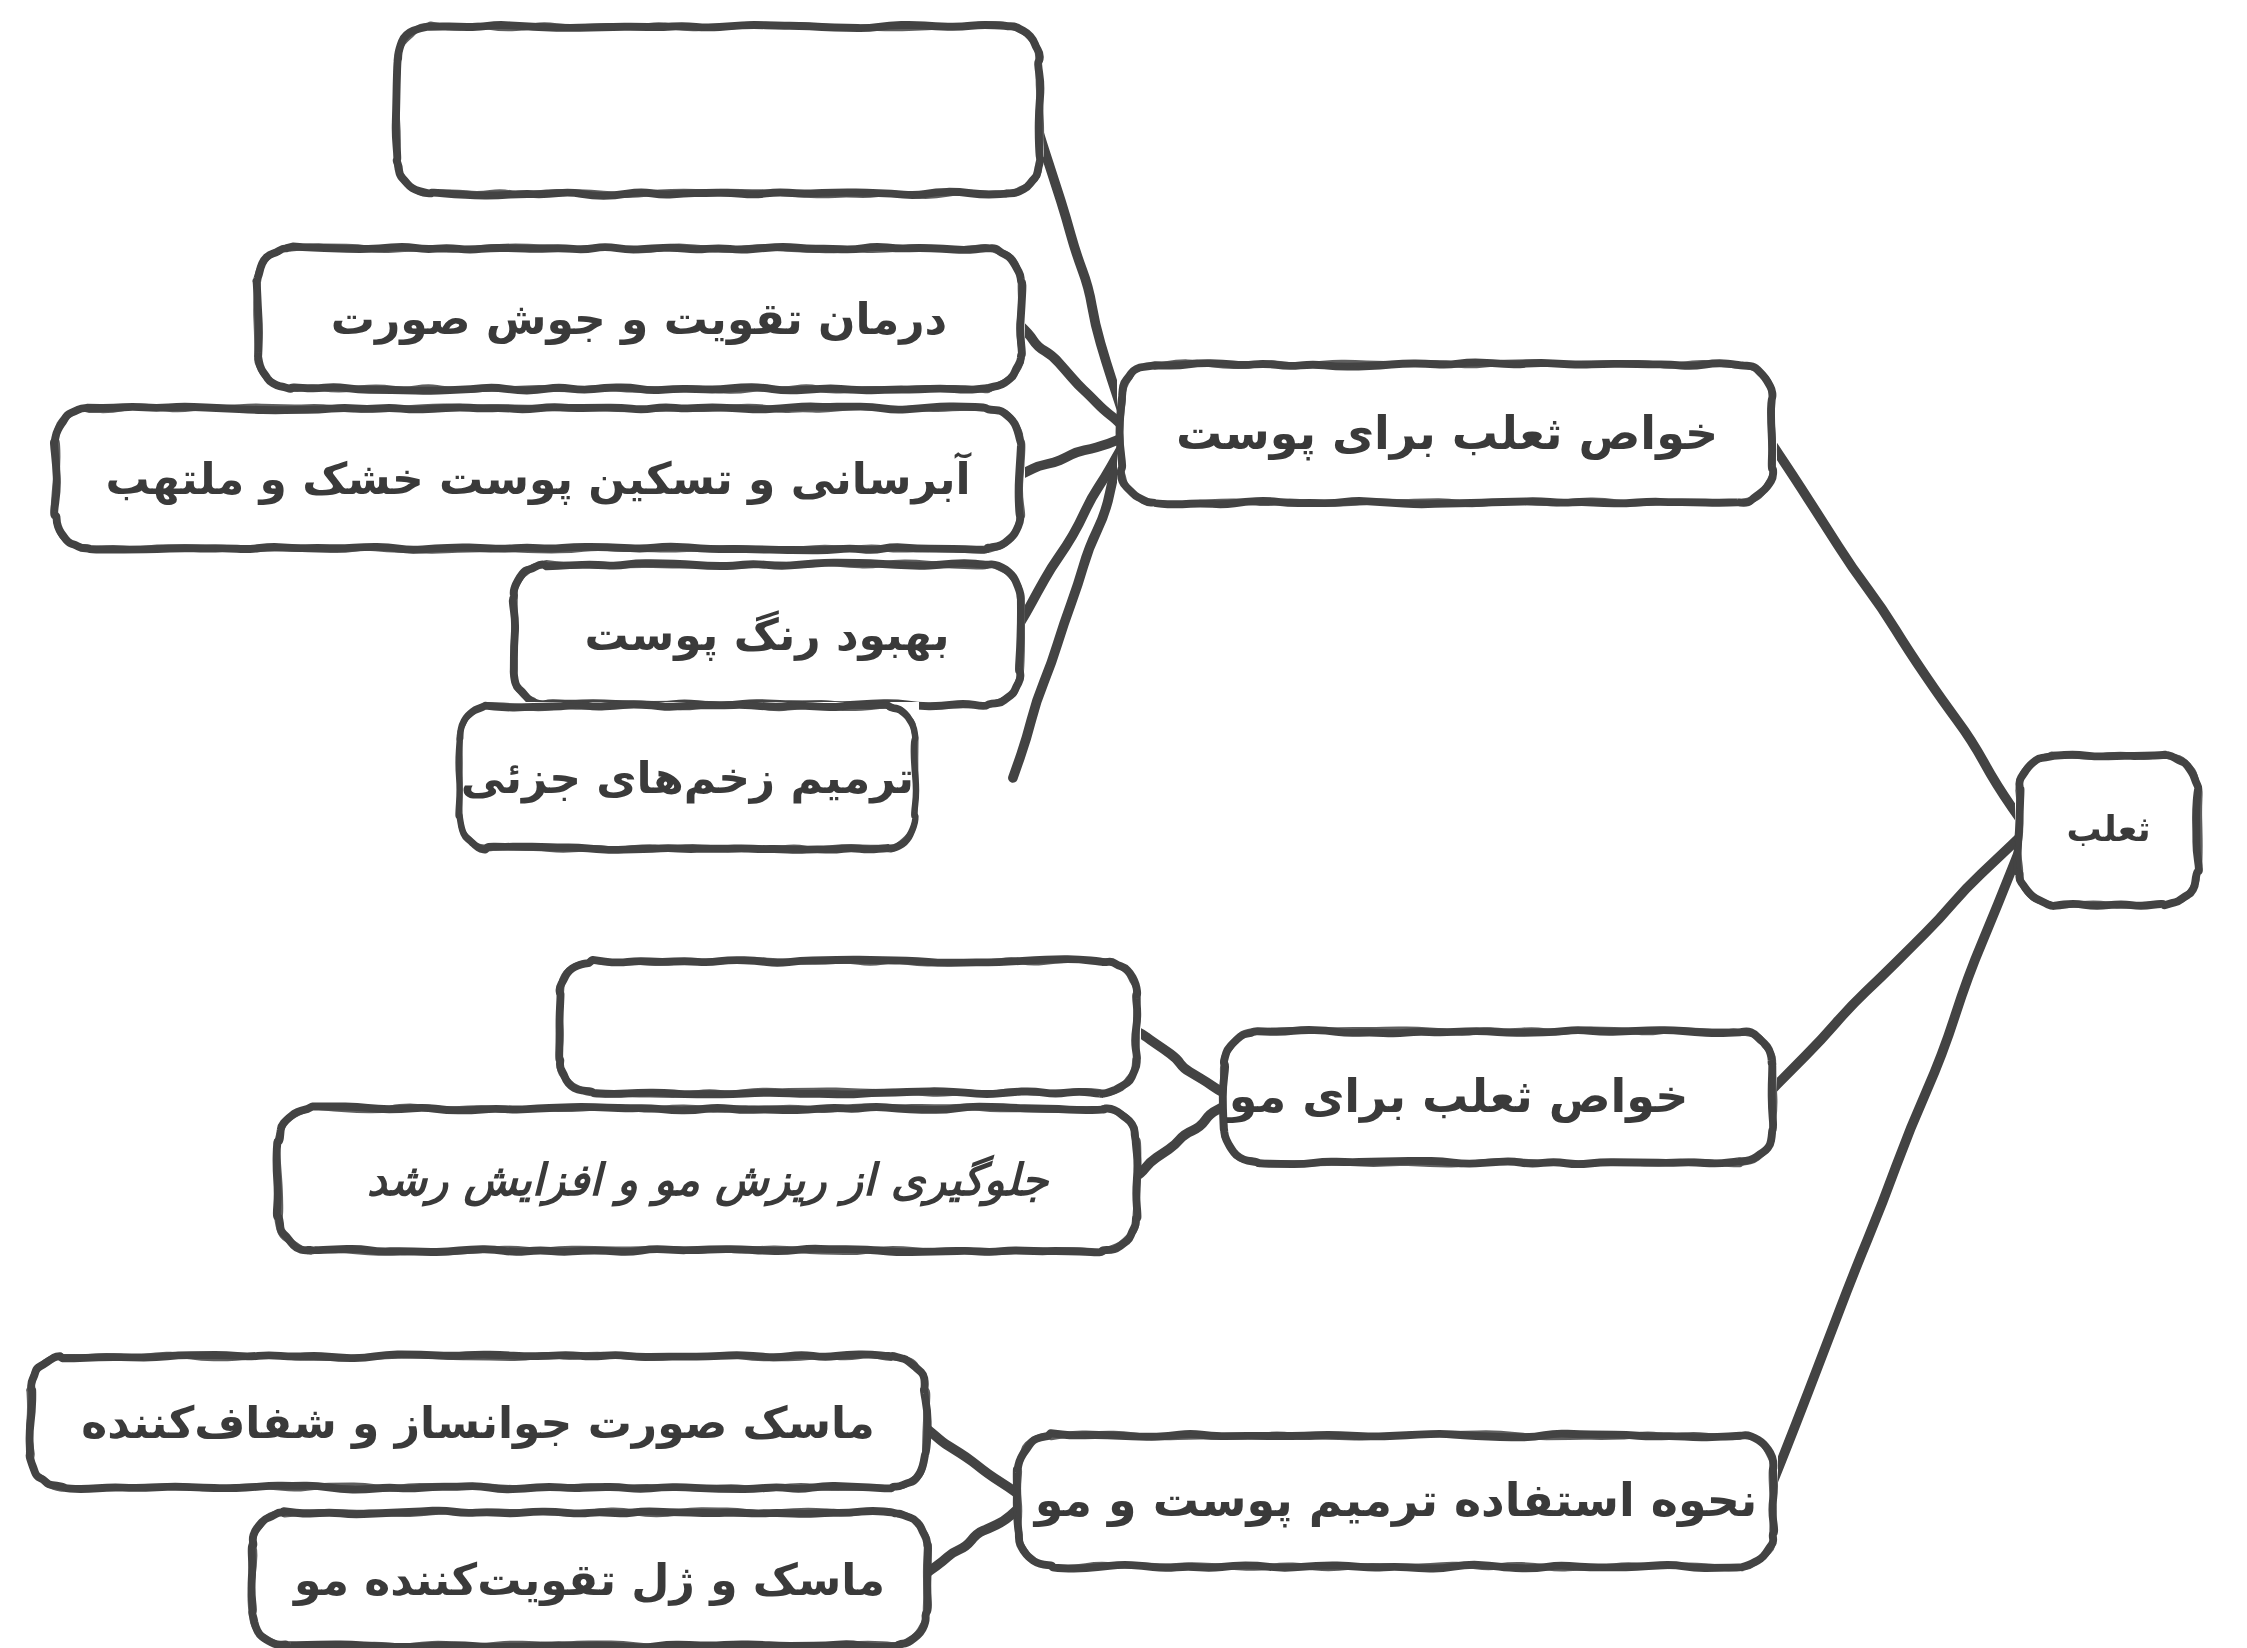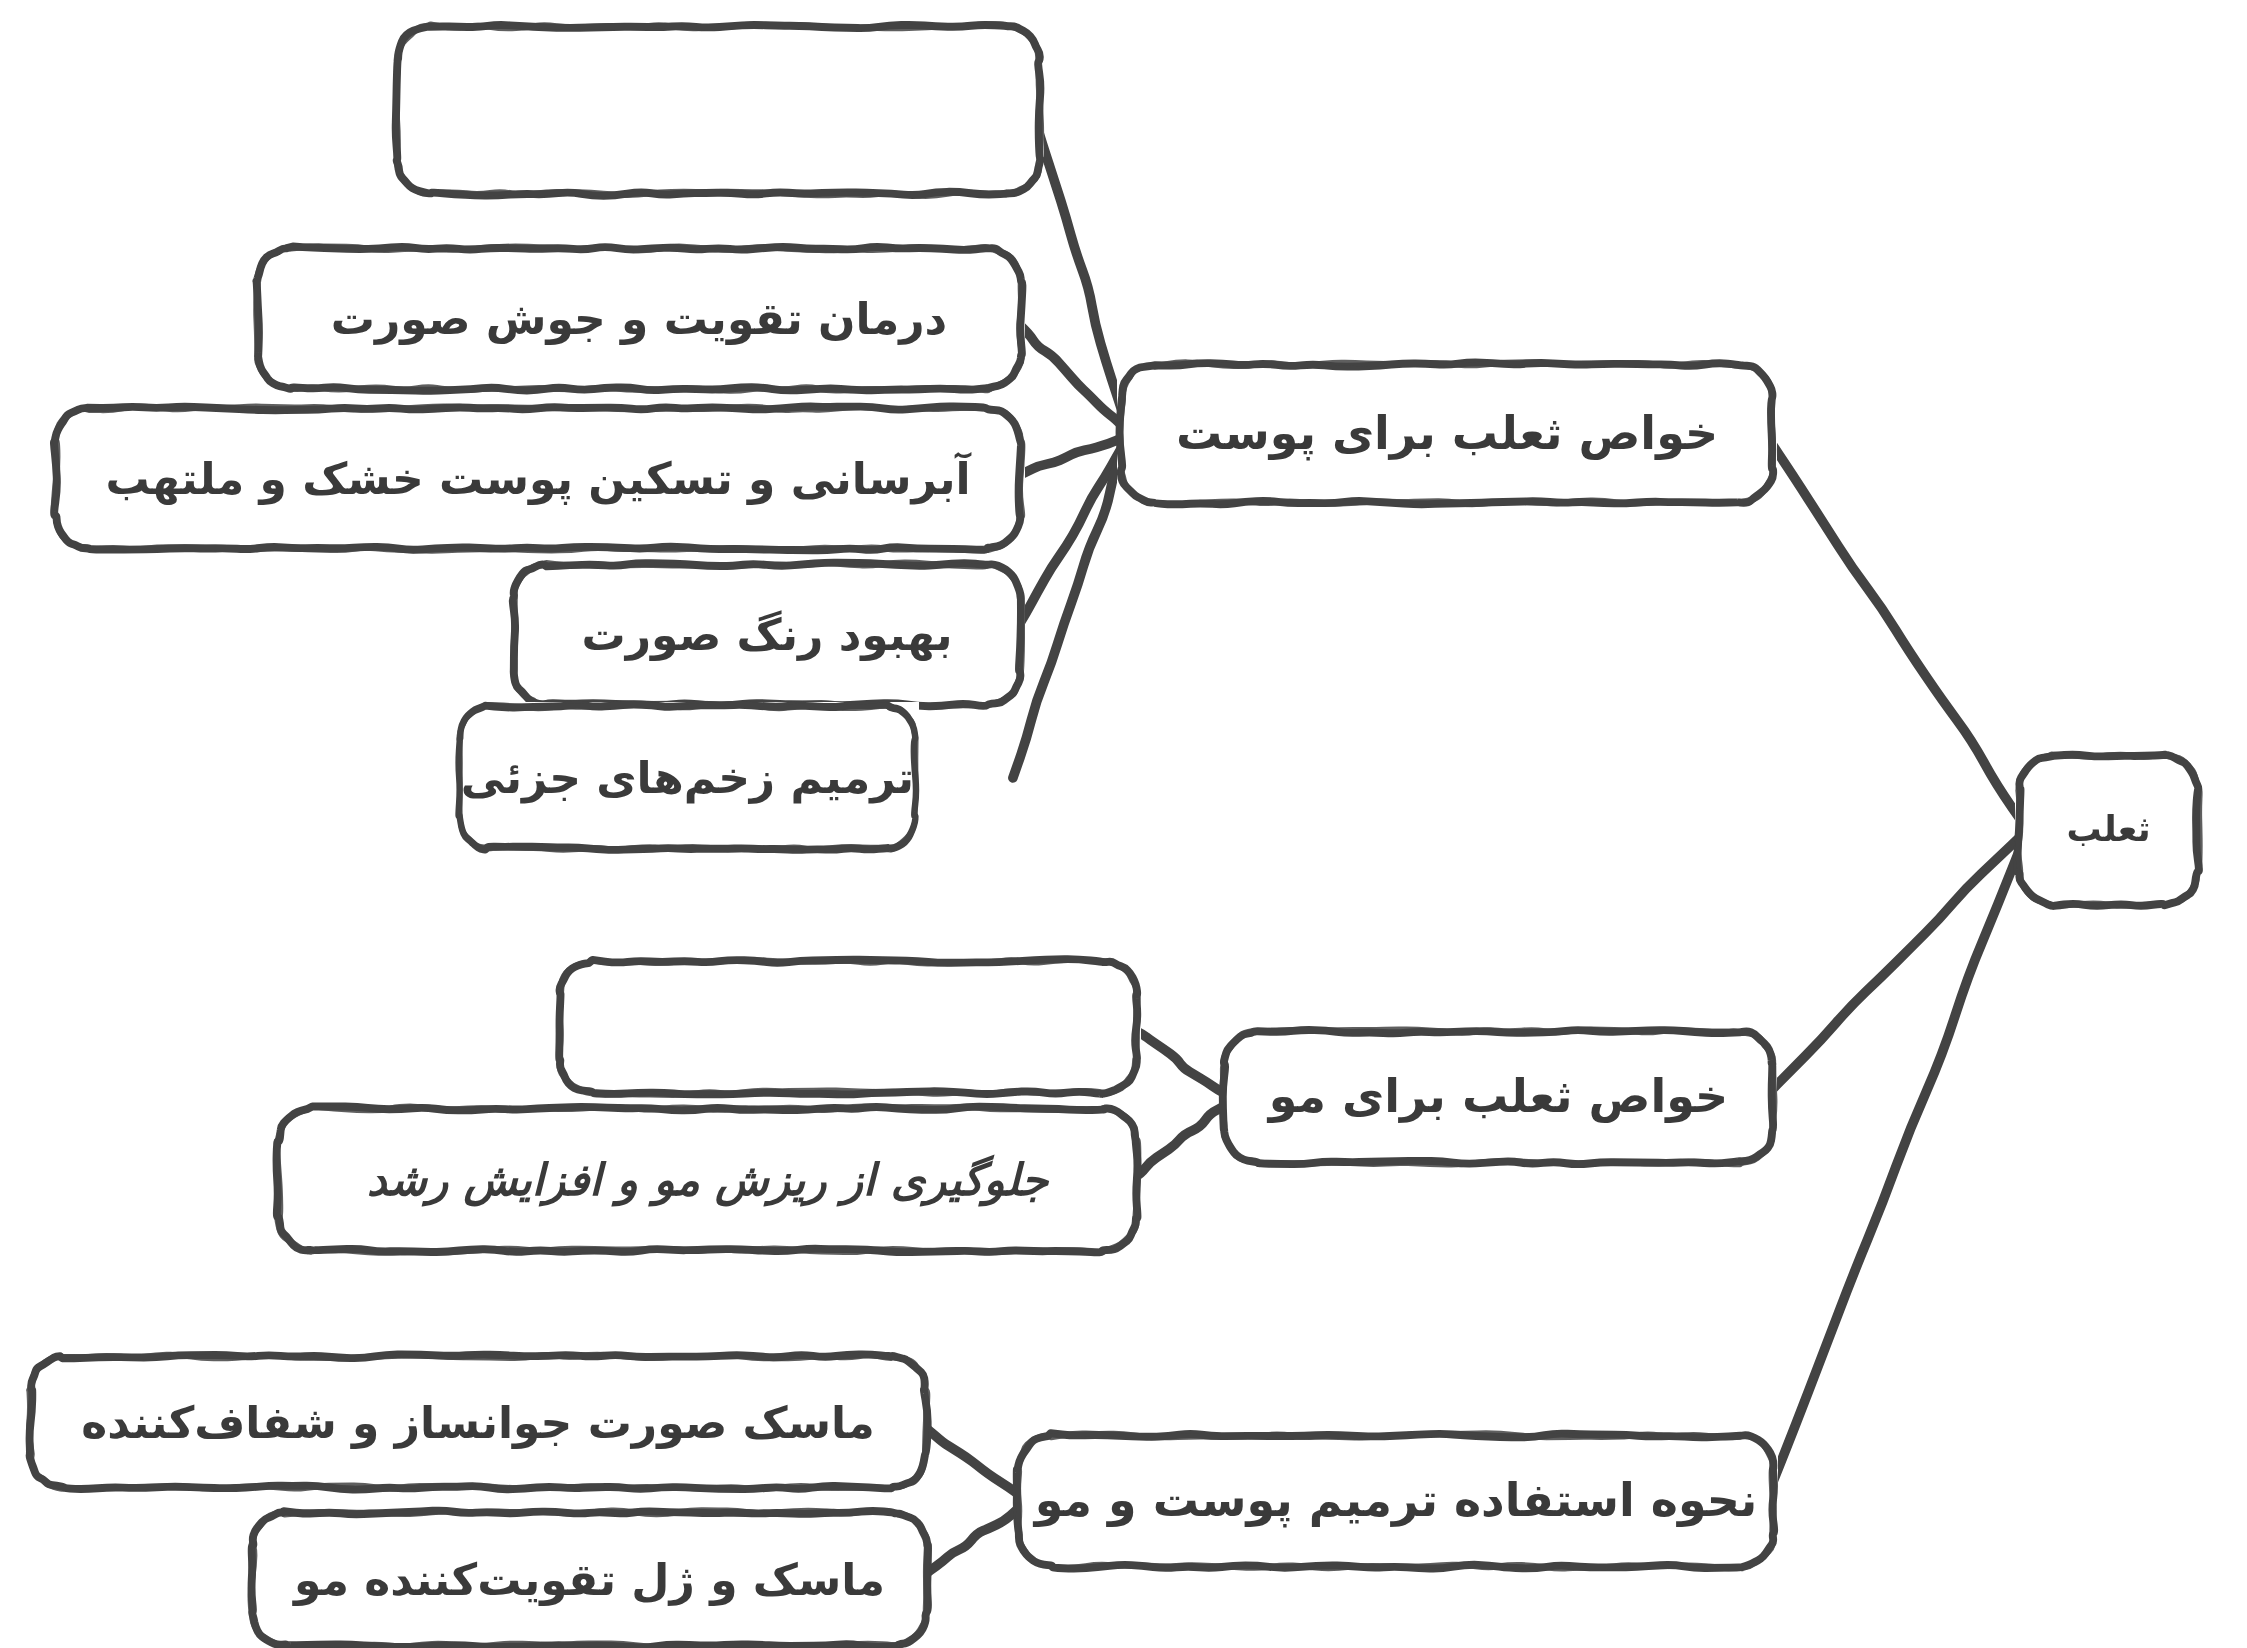--- a/index.html
+++ b/index.html
@@ -122,32 +122,32 @@
       </div>
       <span class="label">آبرسانی و تسکین پوست خشک و ملتهب</span>
     </div>
     <div class="node node-leaf" style="left: 509px; top: 560px; width: 516px; height: 149px;">
       <div class="frame">
         <svg viewBox="0 0 588 170" preserveAspectRatio="none">
           <path d="M 37.8 2.3 Q 37.8 2.3 50.9 1.6 Q 64.0 0.8 78.5 0.5 Q 92.9 0.1 105.7 1.1 Q 118.5 2.1 130.2 0.1 Q 141.8 -1.8 156.3 -1.3 Q 170.7 -0.8 183.2 -0.7 Q 195.7 -0.5 208.2 0.7 Q 220.6 1.8 235.9 1.9 Q 251.2 1.9 262.3 0.4 Q 273.4 -1.0 288.4 0.6 Q 303.5 2.2 316.1 1.2 Q 328.6 0.2 342.9 -1.0 Q 357.1 -2.2 368.9 -2.0 Q 380.7 -1.8 393.4 -1.6 Q 406.1 -1.5 420.9 -0.4 Q 435.6 0.6 449.0 1.2 Q 462.3 1.9 473.8 1.3 Q 485.2 0.6 499.8 -0.7 Q 514.3 -2.0 526.2 -0.7 Q 538.1 0.5 539.7 0.4 Q 541.3 0.3 544.5 0.0 Q 547.7 -0.2 552.4 1.5 Q 557.0 3.2 560.9 5.9 Q 564.7 8.6 567.8 12.1 Q 570.8 15.6 571.9 18.1 Q 573.0 20.6 575.0 25.4 Q 576.9 30.2 577.7 33.9 Q 578.4 37.6 578.3 38.4 Q 578.3 39.1 578.4 53.1 Q 578.4 67.0 577.9 81.8 Q 577.5 96.5 576.6 109.4 Q 575.7 122.2 576.6 122.0 Q 577.4 121.8 577.7 126.3 Q 578.0 130.8 575.6 135.0 Q 573.1 139.3 571.7 143.0 Q 570.3 146.8 566.8 149.3 Q 563.4 151.8 559.8 154.6 Q 556.3 157.5 552.6 158.0 Q 549.0 158.5 545.1 158.9 Q 541.2 159.3 539.4 160.9 Q 537.5 162.6 525.4 160.4 Q 513.4 158.2 500.5 160.1 Q 487.5 161.9 473.5 161.8 Q 459.4 161.7 448.1 159.8 Q 436.8 158.0 422.4 158.3 Q 408.0 158.6 393.5 159.9 Q 378.9 161.2 366.9 160.6 Q 355.0 160.1 341.0 159.8 Q 327.1 159.6 315.9 159.6 Q 304.7 159.6 289.0 158.7 Q 273.4 157.7 261.7 159.2 Q 250.0 160.7 237.2 161.1 Q 224.4 161.5 209.4 159.6 Q 194.4 157.8 183.3 159.5 Q 172.2 161.1 159.2 160.4 Q 146.2 159.7 130.9 159.5 Q 115.5 159.3 103.3 158.7 Q 91.0 158.2 77.9 158.7 Q 64.7 159.3 52.5 158.7 Q 40.2 158.1 39.3 158.7 Q 38.4 159.2 34.2 159.6 Q 30.0 159.9 25.1 158.2 Q 20.1 156.4 18.0 154.4 Q 15.8 152.4 12.7 148.6 Q 9.6 144.7 6.5 142.2 Q 3.5 139.6 2.4 135.6 Q 1.3 131.7 0.8 127.3 Q 0.3 122.8 0.4 122.0 Q 0.5 121.1 0.6 107.0 Q 0.6 92.9 1.6 79.8 Q 2.6 66.7 0.6 53.1 Q -1.4 39.6 -0.3 38.7 Q 0.9 37.9 0.5 34.4 Q 0.0 31.0 1.3 26.9 Q 2.5 22.8 5.0 18.6 Q 7.4 14.5 10.3 10.7 Q 13.2 6.8 17.2 6.1 Q 21.2 5.3 25.8 2.4 Q 30.4 -0.4 34.7 0.3 Z" transform="translate(5,5)" fill="#ffffff" stroke="#434343" stroke-width="9" stroke-linecap="round" stroke-linejoin="round" opacity="1"></path>
           <path d="M 37.6 -1.5 Q 37.6 -1.5 51.6 0.1 Q 65.6 1.8 78.2 0.6 Q 90.8 -0.5 102.9 0.5 Q 115.1 1.5 130.5 0.9 Q 145.8 0.2 158.6 0.7 Q 171.5 1.3 184.4 1.2 Q 197.3 1.2 210.2 0.8 Q 223.1 0.4 237.3 1.2 Q 251.4 2.0 262.4 1.3 Q 273.5 0.6 288.3 0.2 Q 303.2 -0.1 314.7 0.7 Q 326.3 1.4 340.9 -0.3 Q 355.6 -2.0 369.8 -0.9 Q 384.1 0.3 394.8 1.0 Q 405.5 1.7 419.5 -0.2 Q 433.5 -2.0 446.1 -2.1 Q 458.7 -2.1 472.2 -0.8 Q 485.7 0.6 500.0 1.2 Q 514.3 1.9 527.6 2.2 Q 540.9 2.5 540.8 0.7 Q 540.8 -1.1 545.2 0.3 Q 549.7 1.8 552.8 3.4 Q 556.0 5.0 559.6 6.5 Q 563.2 8.1 566.3 11.9 Q 569.4 15.8 571.6 18.4 Q 573.9 20.9 575.8 25.9 Q 577.6 31.0 577.1 34.0 Q 576.6 37.1 577.0 38.0 Q 577.4 38.8 578.3 51.3 Q 579.3 63.8 579.4 79.5 Q 579.6 95.3 579.0 109.8 Q 578.4 124.3 578.1 123.2 Q 577.8 122.0 577.1 126.8 Q 576.3 131.6 575.1 134.7 Q 573.8 137.9 572.5 142.4 Q 571.2 146.9 567.9 148.9 Q 564.5 150.9 560.1 153.6 Q 555.6 156.3 552.3 157.2 Q 549.1 158.2 544.4 159.6 Q 539.8 161.0 539.8 160.7 Q 539.9 160.4 527.4 160.4 Q 514.9 160.4 501.5 160.8 Q 488.0 161.2 473.7 161.5 Q 459.4 161.8 447.8 159.9 Q 436.2 158.0 421.9 160.0 Q 407.7 162.0 395.2 162.2 Q 382.7 162.3 370.0 160.0 Q 357.3 157.7 343.6 158.5 Q 330.0 159.2 315.6 160.2 Q 301.2 161.2 289.7 161.3 Q 278.1 161.4 264.5 161.9 Q 250.9 162.3 237.5 160.7 Q 224.1 159.2 209.2 159.2 Q 194.3 159.3 181.2 159.2 Q 168.1 159.2 155.3 159.4 Q 142.5 159.5 130.7 160.1 Q 118.9 160.7 105.4 160.9 Q 91.9 161.1 77.1 160.0 Q 62.3 158.8 51.2 159.2 Q 40.0 159.5 38.8 160.0 Q 37.6 160.4 33.0 160.5 Q 28.4 160.6 25.7 157.7 Q 22.9 154.8 18.8 153.5 Q 14.7 152.2 12.2 149.7 Q 9.7 147.3 6.2 143.1 Q 2.8 138.9 1.4 134.0 Q 0.1 129.1 0.7 125.3 Q 1.2 121.5 1.3 122.3 Q 1.4 123.0 0.9 109.1 Q 0.4 95.2 0.9 80.3 Q 1.4 65.4 1.4 51.8 Q 1.5 38.2 1.5 37.8 Q 1.5 37.4 1.2 33.5 Q 0.9 29.6 2.6 25.8 Q 4.3 22.0 6.8 17.6 Q 9.4 13.1 11.7 11.4 Q 14.0 9.7 18.0 6.0 Q 21.9 2.3 25.5 2.2 Q 29.1 2.0 32.8 0.9 Z" transform="translate(5,5)" fill="none" stroke="#434343" stroke-width="7" stroke-linecap="round" stroke-linejoin="round" opacity="0.85"></path>
         </svg>
       </div>
-      <span class="label">بهبود رنگ صورت</span>
+      <span class="label">بهبود رنگ پوست</span>
     </div>
     <div class="node node-leaf" style="left: 456px; top: 702px; width: 463px; height: 151px;">
       <div class="frame">
         <svg viewBox="0 0 648 172" preserveAspectRatio="none">
           <path d="M 35.6 -0.9 Q 35.6 -0.9 48.7 0.2 Q 61.9 1.3 76.8 1.2 Q 91.7 1.1 103.7 0.6 Q 115.8 0.2 128.4 0.2 Q 141.1 0.3 153.0 -1.1 Q 164.9 -2.6 177.4 -0.9 Q 189.8 0.7 203.5 -0.1 Q 217.2 -0.8 228.6 -1.6 Q 240.0 -2.4 254.7 -1.9 Q 269.4 -1.4 280.9 -0.2 Q 292.4 1.0 305.1 0.0 Q 317.8 -0.9 330.3 -1.2 Q 342.8 -1.4 356.5 -1.3 Q 370.2 -1.3 383.6 -1.6 Q 397.0 -1.9 408.3 -1.2 Q 419.5 -0.5 433.7 0.1 Q 447.8 0.6 459.1 -0.4 Q 470.4 -1.3 483.6 -0.6 Q 496.8 0.0 509.8 0.6 Q 522.9 1.2 535.8 -0.2 Q 548.6 -1.6 562.8 -1.4 Q 576.9 -1.2 587.7 -1.7 Q 598.4 -2.2 599.8 -1.0 Q 601.1 0.2 604.6 1.2 Q 608.1 2.2 611.7 2.6 Q 615.2 3.0 620.1 6.2 Q 625.1 9.3 627.0 11.7 Q 629.0 14.2 631.7 17.7 Q 634.5 21.2 635.9 26.0 Q 637.2 30.8 637.6 33.9 Q 637.9 37.1 636.8 38.3 Q 635.7 39.5 635.8 51.9 Q 636.0 64.4 637.9 80.7 Q 639.8 97.0 637.7 111.0 Q 635.7 125.0 636.8 124.7 Q 638.0 124.3 637.8 128.2 Q 637.5 132.1 635.6 136.5 Q 633.7 140.9 631.6 144.5 Q 629.6 148.2 626.8 151.3 Q 624.1 154.4 620.1 156.4 Q 616.1 158.4 611.9 160.1 Q 607.6 161.9 603.4 161.8 Q 599.1 161.7 600.1 161.4 Q 601.2 161.2 586.6 162.3 Q 572.0 163.5 560.1 162.2 Q 548.2 160.9 537.1 162.1 Q 525.9 163.3 512.5 163.0 Q 499.1 162.6 485.5 163.1 Q 471.8 163.6 459.1 163.0 Q 446.3 162.3 434.7 162.5 Q 423.1 162.7 410.0 162.1 Q 397.0 161.5 384.3 161.9 Q 371.6 162.3 358.1 162.1 Q 344.7 162.0 332.0 162.3 Q 319.3 162.7 306.1 161.9 Q 292.8 161.0 281.5 161.7 Q 270.1 162.4 257.4 162.4 Q 244.7 162.4 229.7 163.1 Q 214.8 163.7 203.5 163.2 Q 192.2 162.6 179.5 161.7 Q 166.7 160.8 152.7 160.8 Q 138.7 160.9 126.8 160.5 Q 114.8 160.0 101.3 159.9 Q 87.7 159.7 74.7 159.9 Q 61.7 160.1 49.6 159.8 Q 37.4 159.6 37.5 161.6 Q 37.6 163.5 33.3 162.9 Q 29.1 162.4 25.3 160.4 Q 21.5 158.5 17.8 155.4 Q 14.0 152.4 10.6 150.2 Q 7.3 148.1 5.4 144.5 Q 3.5 140.9 2.3 136.0 Q 1.1 131.0 0.4 127.0 Q -0.3 123.0 -1.1 124.4 Q -1.9 125.8 -0.6 110.3 Q 0.8 94.8 -0.6 80.2 Q -2.0 65.5 -0.8 50.7 Q 0.4 35.8 0.7 36.3 Q 1.0 36.7 1.0 33.5 Q 1.1 30.2 1.9 25.9 Q 2.8 21.6 5.8 17.2 Q 8.8 12.8 10.8 11.2 Q 12.9 9.5 17.1 6.7 Q 21.3 3.8 25.7 2.8 Q 30.2 1.8 33.4 0.3 Z" transform="translate(5,5)" fill="#ffffff" stroke="#434343" stroke-width="9" stroke-linecap="round" stroke-linejoin="round" opacity="1"></path>
           <path d="M 40.5 -1.5 Q 40.5 -1.5 52.8 -1.1 Q 65.1 -0.7 78.0 0.2 Q 91.0 1.2 103.7 1.8 Q 116.4 2.3 128.5 0.8 Q 140.6 -0.7 154.0 -0.0 Q 167.4 0.6 180.2 0.3 Q 193.0 0.0 205.1 -1.0 Q 217.1 -2.0 228.6 -2.2 Q 240.2 -2.4 252.9 -2.0 Q 265.7 -1.5 279.2 -0.8 Q 292.7 -0.1 305.1 0.7 Q 317.5 1.6 331.2 0.0 Q 344.9 -1.5 357.0 -0.9 Q 369.1 -0.3 383.0 -1.4 Q 396.9 -2.5 408.1 -1.4 Q 419.2 -0.3 432.7 1.1 Q 446.1 2.6 459.6 1.3 Q 473.0 0.1 484.6 -0.5 Q 496.2 -1.1 510.4 0.2 Q 524.5 1.5 536.9 1.7 Q 549.3 2.0 562.7 1.4 Q 576.0 0.8 587.7 -0.6 Q 599.4 -2.0 600.2 -0.2 Q 601.0 1.5 604.8 1.9 Q 608.6 2.3 613.3 2.8 Q 618.0 3.4 620.2 5.3 Q 622.4 7.1 626.4 11.1 Q 630.4 15.1 632.9 17.5 Q 635.3 20.0 635.6 25.2 Q 635.8 30.4 637.3 33.6 Q 638.8 36.8 638.9 36.4 Q 638.9 36.1 638.7 50.7 Q 638.4 65.3 638.8 81.6 Q 639.1 97.8 638.0 111.8 Q 636.9 125.7 638.1 124.7 Q 639.2 123.8 637.8 127.7 Q 636.3 131.7 635.9 135.7 Q 635.5 139.8 632.0 143.7 Q 628.5 147.5 625.5 150.0 Q 622.5 152.4 619.1 154.8 Q 615.7 157.2 612.9 159.0 Q 610.0 160.9 605.1 161.2 Q 600.2 161.4 599.8 161.4 Q 599.3 161.3 587.8 161.2 Q 576.3 161.2 561.6 160.7 Q 546.9 160.2 534.7 160.6 Q 522.5 161.1 509.6 162.5 Q 496.6 164.0 484.5 162.1 Q 472.4 160.2 460.8 161.0 Q 449.2 161.8 435.6 161.6 Q 421.9 161.4 409.3 162.1 Q 396.7 162.8 384.5 162.7 Q 372.2 162.6 359.6 161.9 Q 347.0 161.1 333.2 160.5 Q 319.5 160.0 305.6 161.5 Q 291.7 163.0 280.9 161.5 Q 270.1 159.9 255.0 160.9 Q 239.8 161.8 229.5 162.9 Q 219.2 164.1 206.2 162.4 Q 193.1 160.7 179.7 161.6 Q 166.2 162.6 152.3 163.0 Q 138.4 163.4 126.5 162.3 Q 114.7 161.3 103.2 161.2 Q 91.6 161.2 77.4 160.4 Q 63.1 159.7 49.4 161.0 Q 35.7 162.4 37.5 161.9 Q 39.2 161.4 34.1 160.7 Q 29.1 160.0 25.0 159.2 Q 20.9 158.4 18.2 155.7 Q 15.5 153.0 12.3 150.6 Q 9.2 148.2 6.0 144.3 Q 2.7 140.3 2.1 137.0 Q 1.4 133.7 1.1 128.4 Q 0.8 123.0 0.8 122.7 Q 0.8 122.5 0.6 109.1 Q 0.3 95.7 0.8 80.1 Q 1.3 64.5 0.8 50.1 Q 0.4 35.7 -0.5 37.4 Q -1.3 39.0 -0.7 33.7 Q -0.1 28.3 2.1 25.1 Q 4.4 21.9 6.7 17.3 Q 9.0 12.8 12.1 10.5 Q 15.2 8.2 18.3 6.3 Q 21.5 4.3 25.6 2.4 Q 29.7 0.4 33.9 0.4 Z" transform="translate(5,5)" fill="none" stroke="#434343" stroke-width="7" stroke-linecap="round" stroke-linejoin="round" opacity="0.85"></path>
         </svg>
       </div>
       <span class="label">ترمیم زخم‌های جزئی</span>
     </div>
-    <div class="node node-branch" style="left: 1220px; top: 1027px; width: 557px; height: 140px;">
+    <div class="node node-branch" style="left: 1220px; top: 1027px; width: 557px; height: 140px; justify-content: flex-end;">
       <div class="frame">
         <svg viewBox="0 0 634 160" preserveAspectRatio="none">
           <path d="M 38.0 -0.2 Q 38.0 -0.2 52.3 0.4 Q 66.5 0.9 78.2 -0.5 Q 90.0 -1.9 102.7 -1.4 Q 115.5 -1.0 127.7 0.6 Q 139.8 2.2 153.3 1.6 Q 166.7 1.0 181.0 1.8 Q 195.3 2.6 207.1 1.4 Q 218.9 0.2 233.2 0.8 Q 247.4 1.4 261.4 0.6 Q 275.4 -0.3 287.0 -0.3 Q 298.6 -0.3 311.2 0.8 Q 323.8 1.9 336.8 1.7 Q 349.9 1.5 363.0 1.2 Q 376.0 0.9 388.8 -0.6 Q 401.6 -2.1 416.1 -0.7 Q 430.5 0.7 442.1 0.4 Q 453.6 -0.0 468.3 -0.6 Q 483.0 -1.1 495.4 -1.4 Q 507.8 -1.8 522.0 -0.4 Q 536.2 1.0 548.2 1.6 Q 560.3 2.2 573.6 1.7 Q 586.9 1.1 586.9 1.1 Q 586.8 1.0 591.3 0.4 Q 595.7 -0.2 599.2 1.0 Q 602.6 2.3 606.3 6.0 Q 610.0 9.7 612.6 11.8 Q 615.1 13.9 617.8 17.5 Q 620.4 21.1 621.7 25.9 Q 623.0 30.6 622.9 33.8 Q 622.7 37.0 623.3 36.5 Q 623.9 35.9 623.4 49.9 Q 622.8 64.0 623.0 75.5 Q 623.1 87.0 624.1 99.1 Q 625.2 111.2 624.3 111.9 Q 623.5 112.6 623.3 116.1 Q 623.1 119.6 622.3 124.5 Q 621.5 129.5 618.8 132.9 Q 616.2 136.4 612.8 138.4 Q 609.5 140.4 605.9 143.2 Q 602.4 146.0 597.9 147.0 Q 593.4 148.0 589.7 148.4 Q 585.9 148.9 586.7 148.4 Q 587.6 147.9 574.6 149.7 Q 561.6 151.6 546.4 150.4 Q 531.3 149.3 519.1 149.9 Q 506.9 150.5 493.9 150.2 Q 481.0 149.9 468.7 149.9 Q 456.5 149.8 442.9 149.6 Q 429.4 149.4 415.2 151.0 Q 401.1 152.5 388.8 150.7 Q 376.6 148.8 362.6 150.3 Q 348.7 151.8 337.3 149.9 Q 325.9 148.0 312.9 149.2 Q 299.8 150.3 286.4 150.9 Q 272.9 151.5 260.5 150.0 Q 248.1 148.5 235.6 148.2 Q 223.2 147.9 209.8 148.0 Q 196.5 148.2 181.5 148.7 Q 166.5 149.1 153.5 149.3 Q 140.4 149.5 127.5 149.0 Q 114.5 148.5 102.0 150.2 Q 89.4 151.9 76.6 151.7 Q 63.7 151.5 50.9 151.3 Q 38.0 151.0 38.5 150.4 Q 39.1 149.8 34.5 149.0 Q 29.9 148.2 26.3 147.6 Q 22.7 147.0 17.8 144.3 Q 12.9 141.5 10.5 137.9 Q 8.0 134.4 6.2 131.4 Q 4.4 128.5 2.3 124.0 Q 0.3 119.5 -0.1 115.1 Q -0.4 110.7 -0.6 112.1 Q -0.7 113.4 -1.2 100.5 Q -1.8 87.7 -1.8 76.0 Q -1.9 64.4 -0.2 51.0 Q 1.5 37.6 0.2 37.1 Q -1.1 36.6 -0.1 32.4 Q 0.9 28.3 2.1 24.5 Q 3.3 20.7 6.6 17.1 Q 9.8 13.5 12.1 11.3 Q 14.4 9.0 18.3 5.9 Q 22.3 2.8 26.3 2.5 Q 30.4 2.3 33.4 0.4 Z" transform="translate(5,5)" fill="#ffffff" stroke="#434343" stroke-width="9" stroke-linecap="round" stroke-linejoin="round" opacity="1"></path>
           <path d="M 36.2 0.1 Q 36.2 0.1 49.0 -0.5 Q 61.8 -1.1 75.1 -1.4 Q 88.4 -1.7 101.9 -1.3 Q 115.4 -0.9 129.9 -1.3 Q 144.3 -1.8 156.8 -1.5 Q 169.2 -1.3 182.0 -1.8 Q 194.7 -2.3 207.2 -2.0 Q 219.6 -1.7 233.8 -1.0 Q 248.0 -0.4 260.8 1.0 Q 273.7 2.3 286.8 0.1 Q 300.0 -2.2 311.6 -0.8 Q 323.2 0.5 338.0 -0.7 Q 352.7 -2.0 364.7 -0.1 Q 376.6 1.8 390.9 -0.1 Q 405.1 -2.1 418.3 -2.1 Q 431.6 -2.0 444.1 -1.5 Q 456.6 -0.9 469.5 0.4 Q 482.3 1.8 494.8 -0.0 Q 507.3 -1.8 520.6 -1.1 Q 533.9 -0.3 547.8 0.0 Q 561.7 0.4 574.5 0.1 Q 587.3 -0.1 586.7 0.6 Q 586.1 1.3 589.6 1.5 Q 593.0 1.6 597.2 2.4 Q 601.3 3.1 605.8 5.3 Q 610.4 7.4 612.3 11.4 Q 614.2 15.5 617.0 18.4 Q 619.7 21.3 622.0 24.8 Q 624.2 28.4 624.5 33.2 Q 624.7 38.1 624.5 37.7 Q 624.2 37.2 624.8 50.5 Q 625.3 63.8 625.9 75.6 Q 626.4 87.4 624.7 100.5 Q 623.0 113.6 624.2 112.7 Q 625.3 111.7 623.9 115.4 Q 622.5 119.0 621.9 124.3 Q 621.2 129.6 618.6 133.2 Q 616.1 136.7 613.0 139.3 Q 610.0 141.9 606.6 144.7 Q 603.3 147.4 598.7 148.3 Q 594.1 149.2 590.7 149.8 Q 587.2 150.4 587.4 151.4 Q 587.6 152.4 574.0 151.4 Q 560.4 150.4 547.5 149.3 Q 534.6 148.2 521.7 149.3 Q 508.8 150.4 495.0 150.7 Q 481.1 151.0 469.0 150.2 Q 456.9 149.4 444.5 150.0 Q 432.0 150.5 416.6 150.7 Q 401.2 150.9 389.2 150.7 Q 377.2 150.5 363.0 150.1 Q 348.8 149.7 337.8 148.7 Q 326.8 147.8 313.9 148.3 Q 301.0 148.8 286.1 150.4 Q 271.3 151.9 258.5 152.0 Q 245.7 152.1 233.7 151.6 Q 221.7 151.2 209.1 150.5 Q 196.6 149.8 183.3 151.0 Q 169.9 152.1 155.7 151.0 Q 141.6 149.9 129.7 150.0 Q 117.8 150.1 103.7 150.6 Q 89.5 151.0 77.1 150.8 Q 64.7 150.6 51.5 150.4 Q 38.3 150.3 37.7 149.7 Q 37.2 149.2 33.9 148.4 Q 30.7 147.6 26.3 147.4 Q 22.0 147.1 17.8 144.9 Q 13.6 142.7 11.1 139.5 Q 8.7 136.4 6.7 132.1 Q 4.7 127.7 2.2 124.4 Q -0.3 121.0 -0.3 116.2 Q -0.4 111.5 0.1 111.4 Q 0.5 111.3 -0.9 98.6 Q -2.4 85.8 -1.9 74.5 Q -1.4 63.2 -1.5 51.3 Q -1.7 39.3 -1.4 39.3 Q -1.0 39.3 -0.8 34.1 Q -0.5 28.8 1.9 25.4 Q 4.3 22.1 7.0 18.1 Q 9.6 14.2 12.2 10.9 Q 14.8 7.6 17.4 5.1 Q 20.1 2.5 24.2 1.4 Q 28.2 0.3 33.2 -0.3 Z" transform="translate(5,5)" fill="none" stroke="#434343" stroke-width="7" stroke-linecap="round" stroke-linejoin="round" opacity="0.85"></path>
         </svg>
       </div>
       <span class="label">خواص ثعلب برای مو</span>
     </div>
     <div class="node node-leaf" style="left: 555px; top: 957px; width: 586px; height: 140px;">
       <div class="frame">

